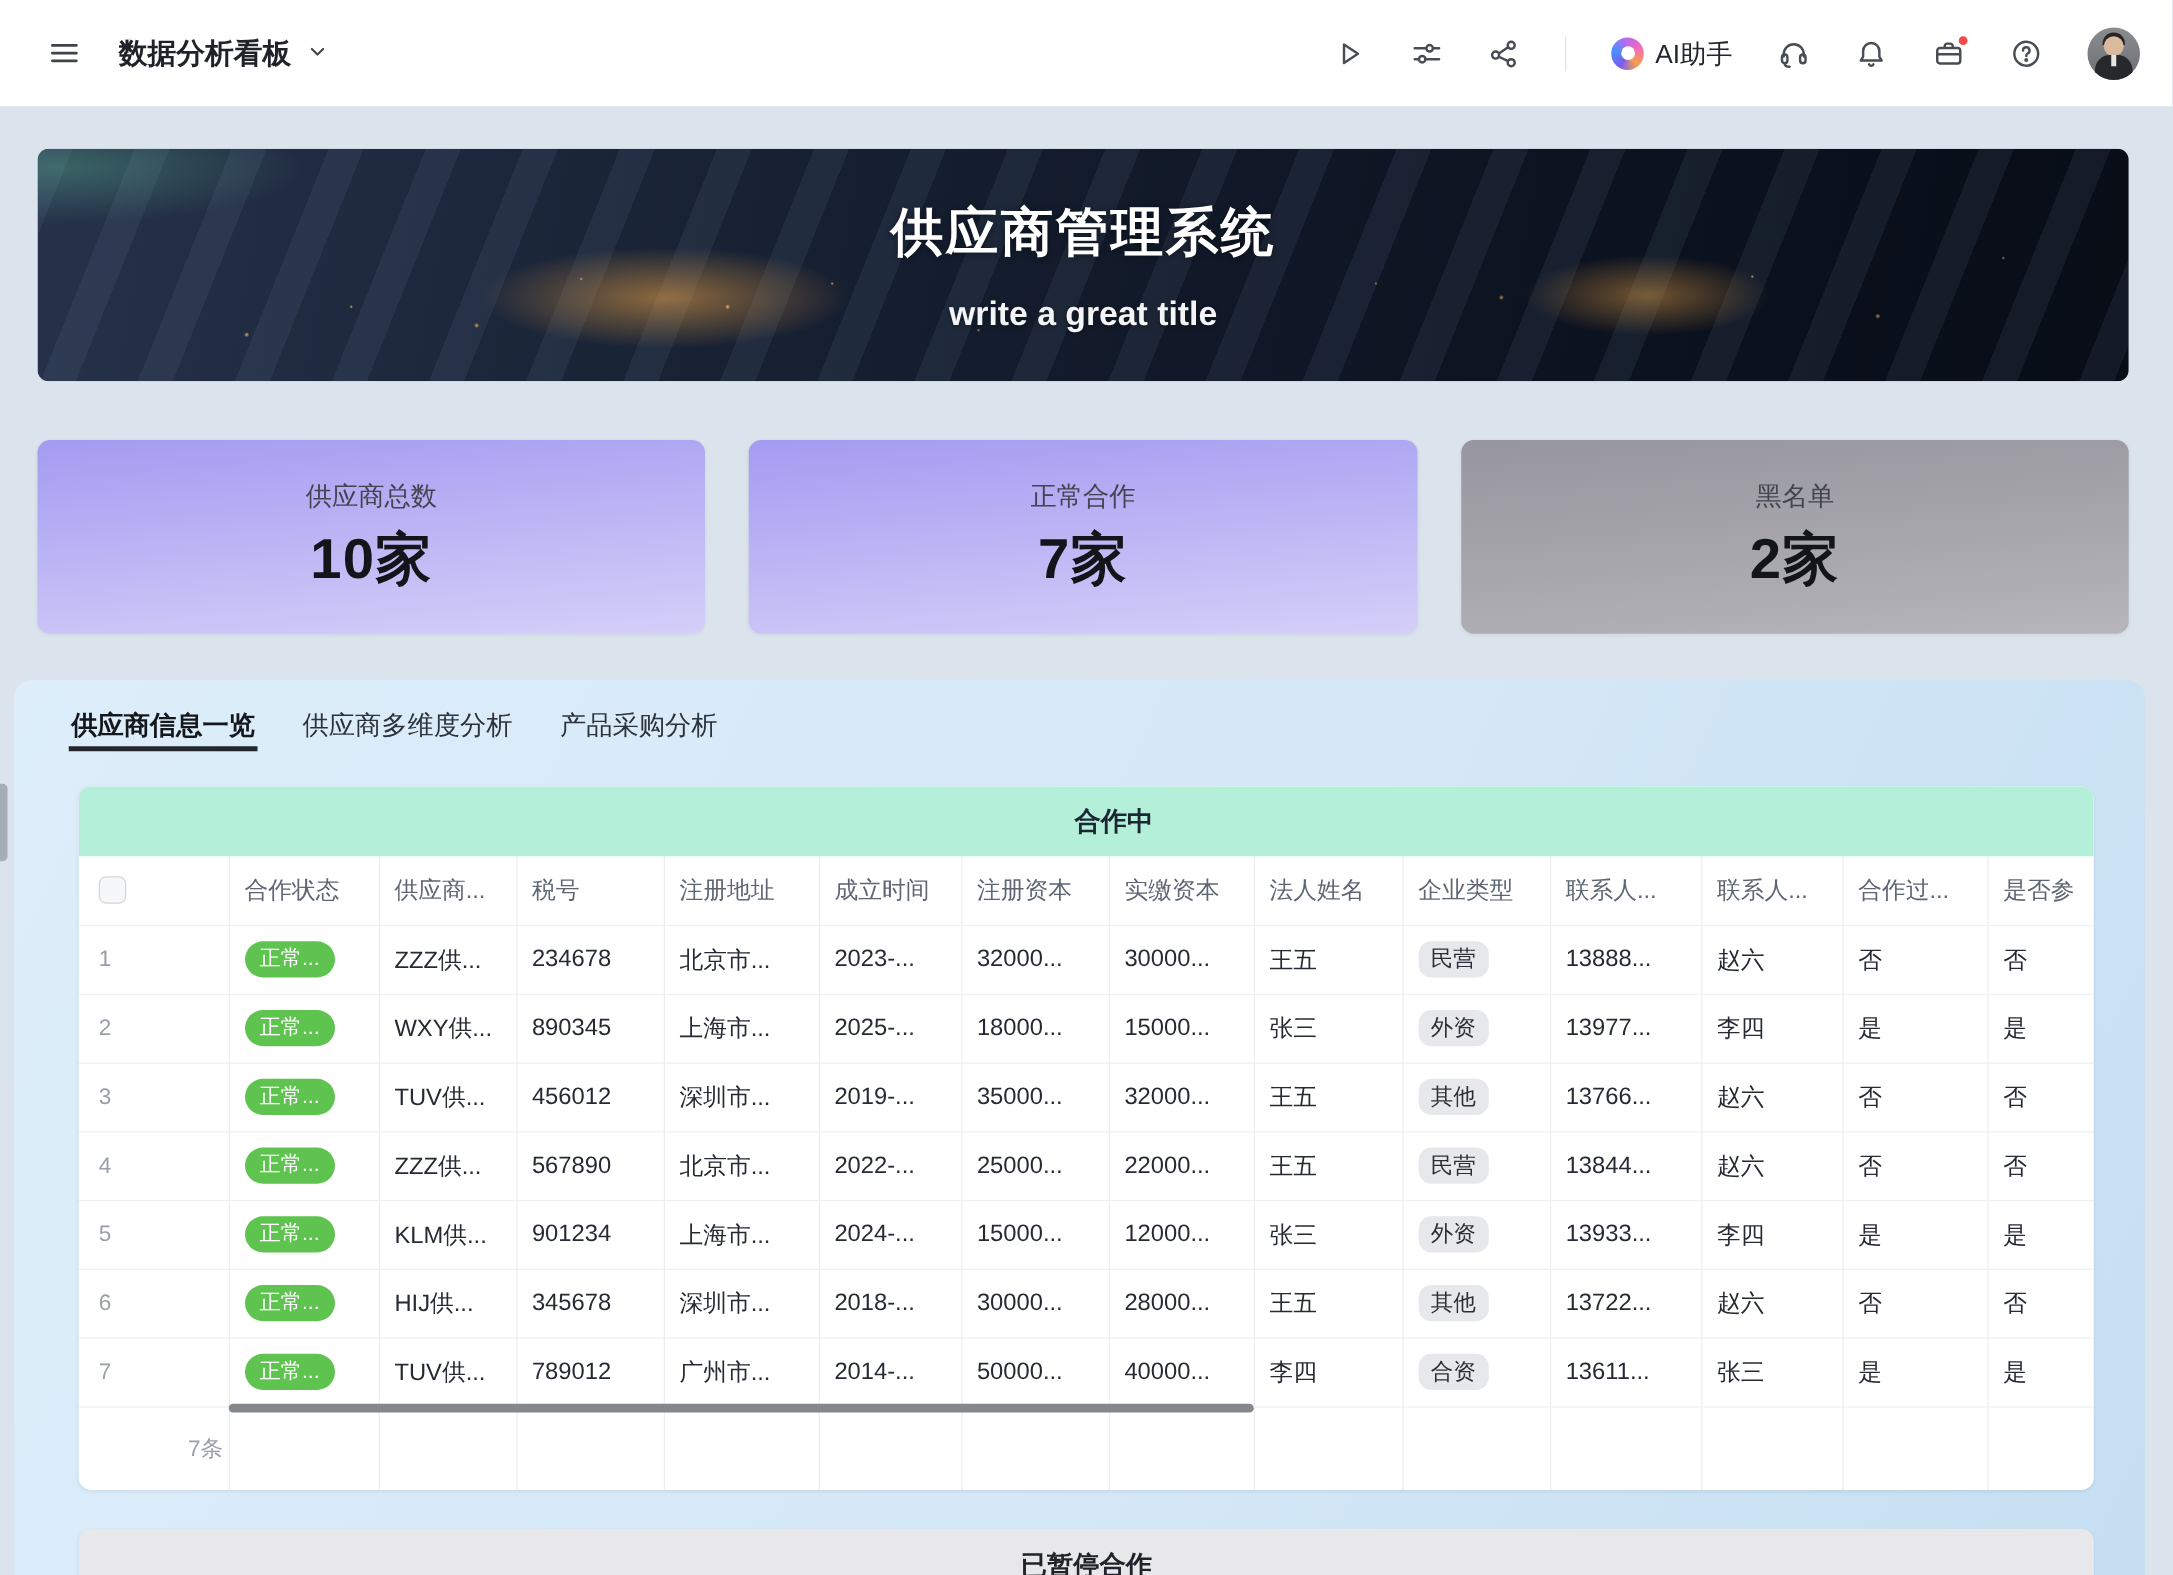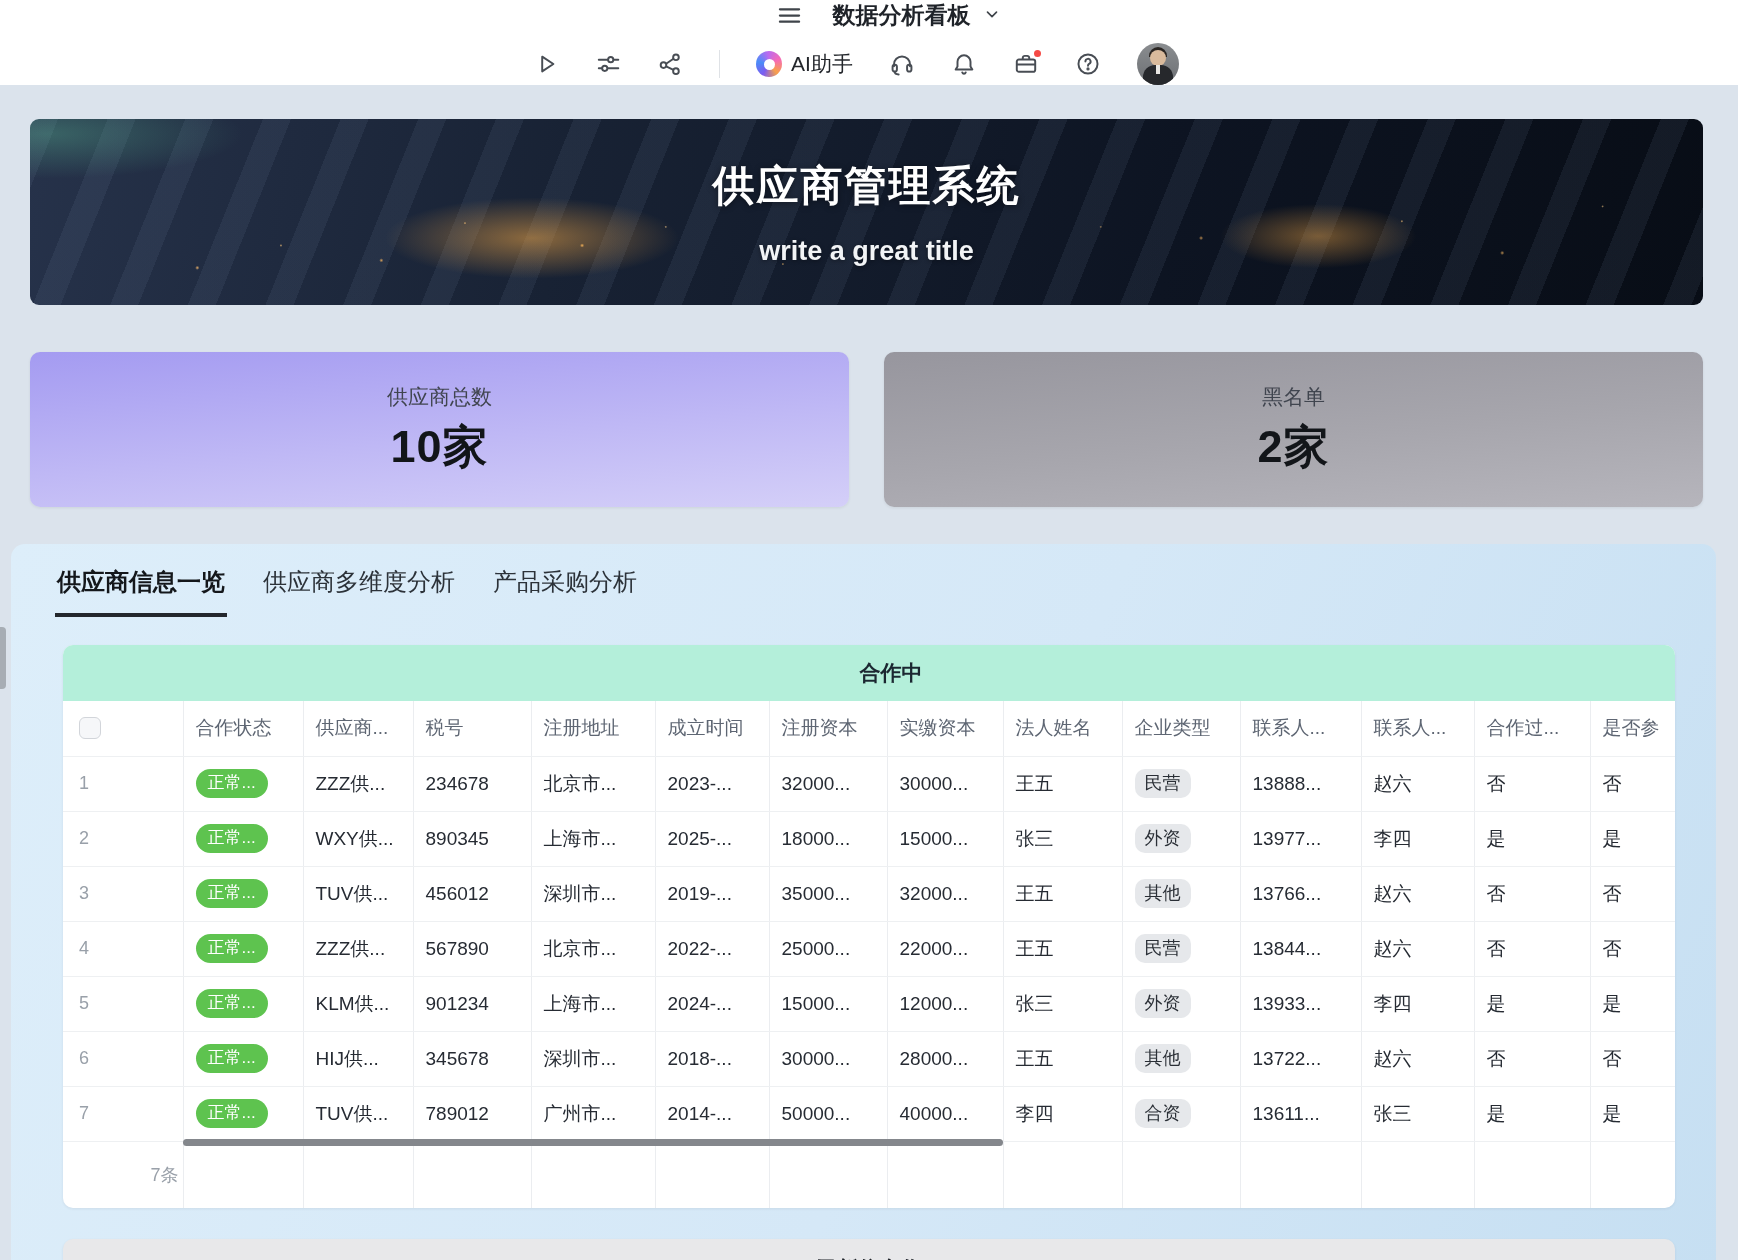--- a/index.html
+++ b/index.html
@@ -6,21 +6,21 @@
   html,body { width:1738px; height:1260px; overflow:hidden; }
   body {
     background:#dbe3ec;
     font-family:"Liberation Sans","DejaVu Sans",sans-serif;
     color:#23262b;
     position:relative;
   }
   
   .topbar {
     height:85px; background:#ffffff;
-    display:flex; align-items:center; justify-content:space-between;flex-direction:column;
+    display:flex; align-items:center; justify-content:space-between;
   }
   .topbar-left { display:flex; align-items:center; gap:30px; padding-left:38px; }
   .icon-btn { display:flex; align-items:center; justify-content:center; background:none; border:none; cursor:pointer; }
   .icon-btn svg { display:block; }
   .doc-title-btn { display:flex; align-items:center; gap:12px; background:none; border:none; cursor:pointer; }
   .doc-title { font-size:23px; font-weight:700; color:#1f2329; }
   .topbar-right { display:flex; align-items:center; gap:36px; padding-right:26px; }
   .vdivider { width:1px; height:28px; background:#dfe2e6; }
   .ai-group { display:flex; align-items:center; gap:9px; }
   .ai-logo { width:26px; height:26px; border-radius:50%;
@@ -74,22 +74,22 @@
   .stat-label { font-size:21px; color:#40454f; }
   .stat-value { margin-top:6px; font-size:45px; font-weight:700; color:#121519; letter-spacing:1px; }
   
   .panel {
     margin:37px 22px 0 11px; height:730px;
     border-radius:14px 14px 0 0;
     padding:14px 0 0 44px;
     background:linear-gradient(115deg,#ddeefa 0%,#d5e8f7 55%,#c6dff2 100%);
   }
   .tabs { display:flex; gap:34px; }
-  .tab { background:none; border:none; cursor:pointer; font-size:24px; color:#2c3239;
-    padding:8px 2px 15px; font-weight:500; border-bottom:4px solid transparent;
+  .tab { background:none; border:none; cursor:pointer; font-size:21px; color:#2c3239;
+    padding:8px 2px 3px; font-weight:500; border-bottom:4px solid transparent;
     font-family:inherit; }
   .tab.active { color:#14171b; font-weight:700; border-bottom-color:#23272d; }
   
   .table-card { margin-top:28px; margin-left:8px; width:1612px; background:#fff;
     border-radius:10px; overflow:hidden; position:relative;
     box-shadow:0 1px 3px rgba(31,35,41,.07); }
   .merged-header { height:56px; background:#b4efda; display:flex; align-items:center; justify-content:center;
     font-size:21px; font-weight:700; color:#1b2731;padding-left:44px; }
   table.grid { border-collapse:collapse; table-layout:fixed; width:1612px; }
   .c0{width:120px}.c1{width:120px}.c2{width:110px}.c3{width:118px}.c4{width:124px}
@@ -219,20 +219,24 @@
 <div class="hero">
   <div class="hero-title">供应商管理系统</div>
   <div class="hero-sub">write a great title</div>
 </div>
 
 <div class="stats" id="stats">
     <div class="stat-card purple">
       <div class="stat-label">供应商总数</div>
       <div class="stat-value">10家</div>
     </div>
+    <div class="stat-card purple">
+      <div class="stat-label">正常合作</div>
+      <div class="stat-value">7家</div>
+    </div>
     <div class="stat-card gray">
       <div class="stat-label">黑名单</div>
       <div class="stat-value">2家</div>
     </div>
   </div>
 
 <div class="panel">
   <nav class="tabs" id="tabs">
       <button class="tab active">供应商信息一览</button>
       <button class="tab">供应商多维度分析</button>

